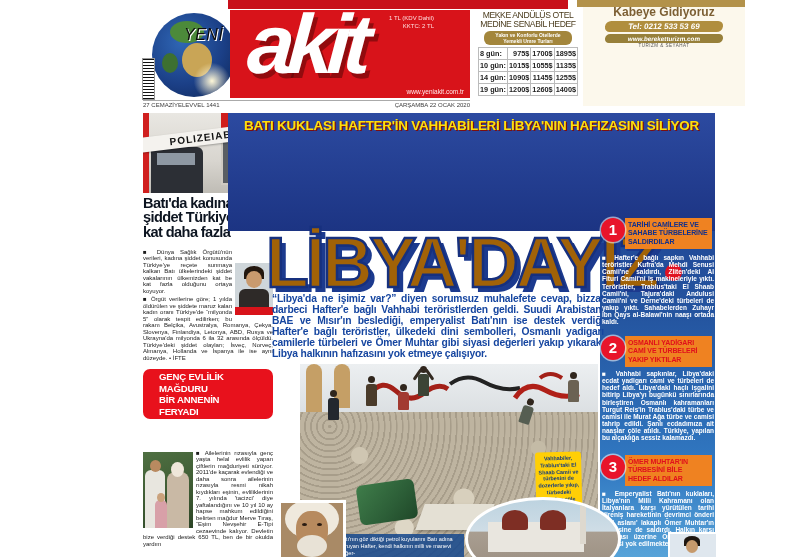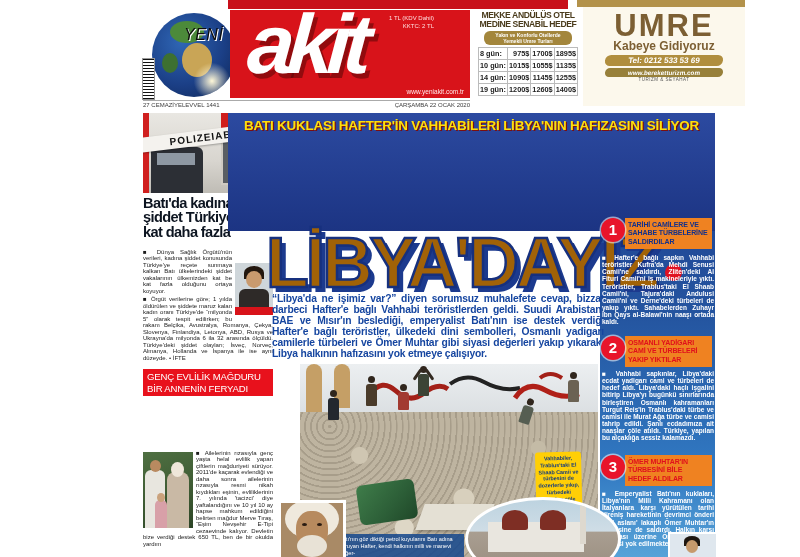--- a/index.html
+++ b/index.html
@@ -28,21 +28,21 @@
   .akit{position:absolute;left:18px;top:-14px;font-size:84px;font-weight:900;font-style:italic;
         letter-spacing:-7px;color:#fff;transform:skewX(-4deg);
         text-shadow:4px 5px 0 rgba(90,5,5,.55);}
   .price{position:absolute;right:36px;top:5px;font-size:6px;color:#ffdede;text-align:right;line-height:1.3;}
   .logo-url{position:absolute;right:6px;bottom:3px;font-size:6.5px;color:#ffe9e9;}
   .dateline{left:143px;top:100px;width:327px;height:10px;border-top:1px solid #aaa;
             display:flex;justify-content:space-between;font-size:6px;color:#3c3c3c;padding-top:1px;}
 
   
   .hotel-ad{left:478px;top:11px;width:100px;height:95px;background:#fff;text-align:center;}
-  .hotel-title{font-size:8.6px;font-weight:700;color:#4a3b1c;letter-spacing:-.4px;line-height:1.05;}
+  .hotel-title{font-size:8.6px;font-weight:400;color:#4a3b1c;letter-spacing:-.4px;line-height:1.05;}
   .hotel-badge{margin:2px auto 2px;width:88px;background:#a3863c;color:#fff;border-radius:6px;
                font-size:5px;font-weight:700;line-height:1.2;padding:1px 0;}
   .hotel-table{width:100%;border-collapse:collapse;font-size:7.3px;font-weight:700;color:#222;}
   .hotel-table td{border:1px solid #bbb;padding:0 1px;height:11px;text-align:right;}
   .hotel-table td.d{text-align:left;}
 
   
   .umre-ad{left:583px;top:7px;width:162px;height:99px;background:#fcf8ec;text-align:center;overflow:hidden;}
   .umre-title{font-size:31px;font-weight:900;color:#7c5f33;letter-spacing:2px;line-height:1.0;margin-top:3px;}
   .umre-sub{font-size:12px;font-weight:700;color:#7c5f33;margin-top:-2px;}
@@ -67,21 +67,21 @@
        line-height:.99;letter-spacing:-.6px;}
   .lbody{left:143px;top:249px;width:130px;height:118px;overflow:hidden;
          font-size:6px;line-height:1.08;color:#1c1c1c;text-align:justify;}
   .lbody p{margin:0 0 2px 0;}
   .portrait1{float:right;width:38px;height:52px;margin:14px 0 2px 3px;background:#cfd6da;position:relative;}
   .portrait1 .hair{position:absolute;left:9px;top:3px;width:20px;height:13px;border-radius:50% 50% 0 0;background:#23170f;}
   .portrait1 .face{position:absolute;left:11px;top:8px;width:16px;height:17px;border-radius:50%;background:#c99a6e;}
   .portrait1 .coat{position:absolute;left:4px;bottom:8px;width:30px;height:18px;border-radius:6px 6px 0 0;background:#2e2a28;}
   .portrait1 .lbl{position:absolute;left:0;bottom:0;width:100%;height:8px;background:#d8131a;}
   .lbanner{left:143px;top:369px;width:130px;background:#e8111c;color:#fff;font-size:9.6px;
-           font-weight:400;line-height:1.2;padding:2px 4px;box-sizing:border-box;letter-spacing:-.2px;}
+           font-weight:700;line-height:1.2;padding:2px 16px;box-sizing:border-box;letter-spacing:-.2px;border-radius:7px;}
   .lh2{left:143px;top:398px;width:132px;font-size:16px;font-weight:900;color:#090909;
        line-height:.98;letter-spacing:-.6px;}
   .lbody2{left:143px;top:450px;width:130px;height:107px;overflow:hidden;
           font-size:6px;line-height:1.08;color:#1c1c1c;text-align:justify;}
   .fam{float:left;width:50px;height:76px;margin:2px 3px 1px 0;position:relative;overflow:hidden;
        background:linear-gradient(160deg,#4f7042 0%,#39552f 70%,#2c4426 100%);}
   .fam .man{position:absolute;left:2px;top:18px;width:20px;height:58px;background:#e8e6df;border-radius:6px 6px 0 0;}
   .fam .manh{position:absolute;left:7px;top:8px;width:11px;height:12px;border-radius:50%;background:#b98a60;}
   .fam .wom{position:absolute;left:24px;top:20px;width:22px;height:56px;background:#c9b9a5;border-radius:8px 8px 0 0;}
   .fam .womh{position:absolute;left:28px;top:10px;width:13px;height:15px;border-radius:50%;background:#efe7da;}
@@ -232,21 +232,20 @@
         <td class="d">19 gün:</td>
         <td>1200$</td>
         <td>1260$</td>
         <td>1400$</td>
       </tr>
     </tbody>
       </table>
   </div>
 
   <div class="abs umre-ad">
-    <div class="umre-title">UMRE</div>
     <div class="umre-sub">Kabeye Gidiyoruz</div>
     <div class="umre-pill p1">Tel: 0212 533 53 69</div>
     <div class="umre-pill p2">www.bereketturizm.com</div>
     <div class="umre-brand-sub">TURİZM &amp; SEYAHAT</div>
   </div>
 
   <div class="abs lphoto">
     <div class="redbar"></div>
     <div class="redblock"></div>
     <div class="van">

